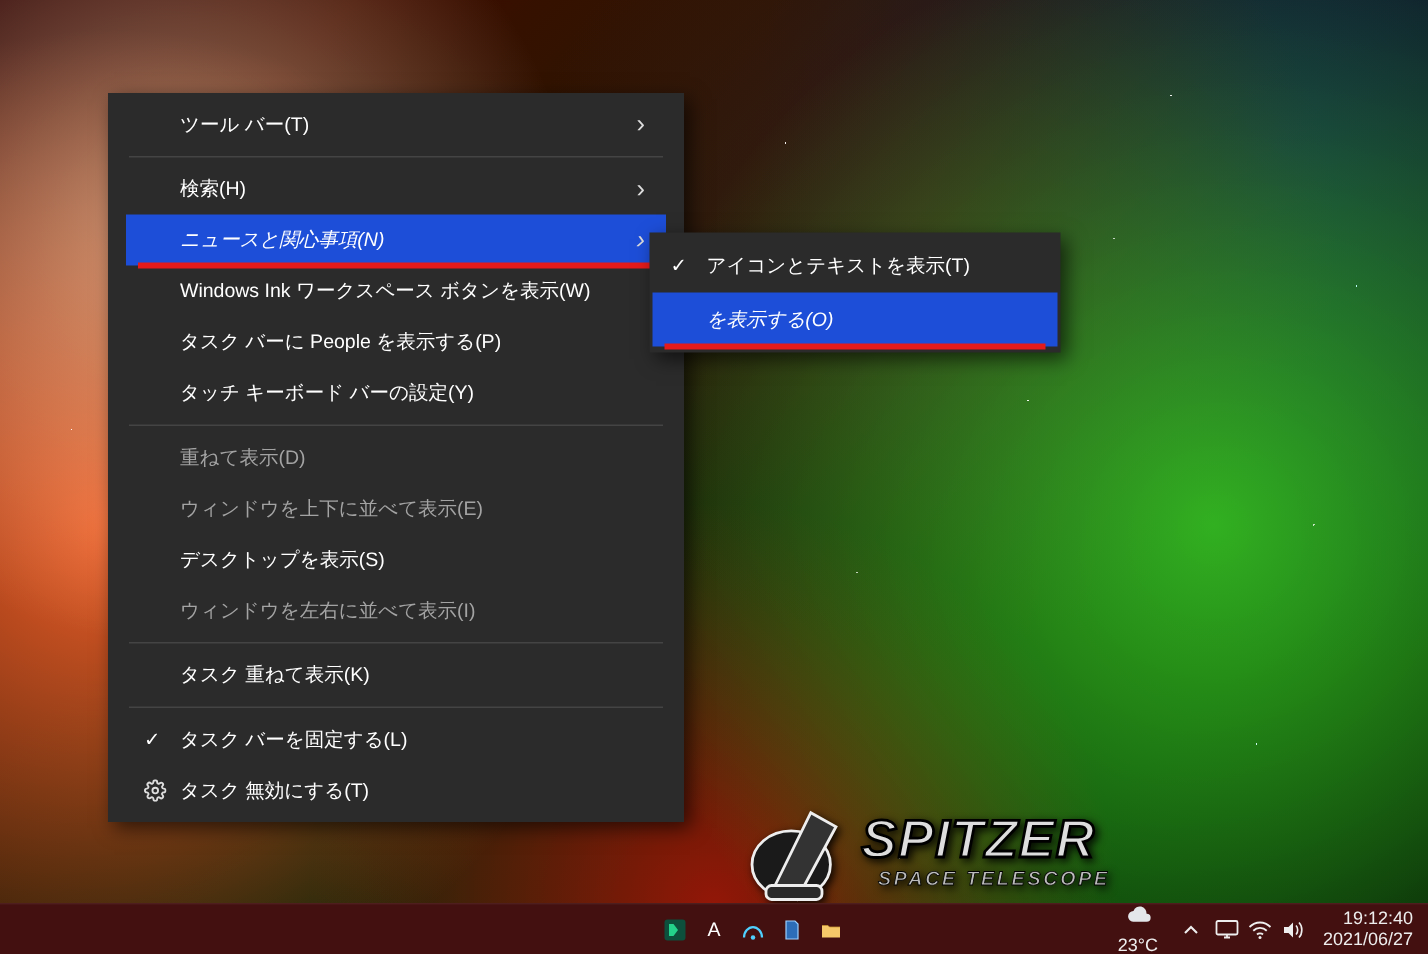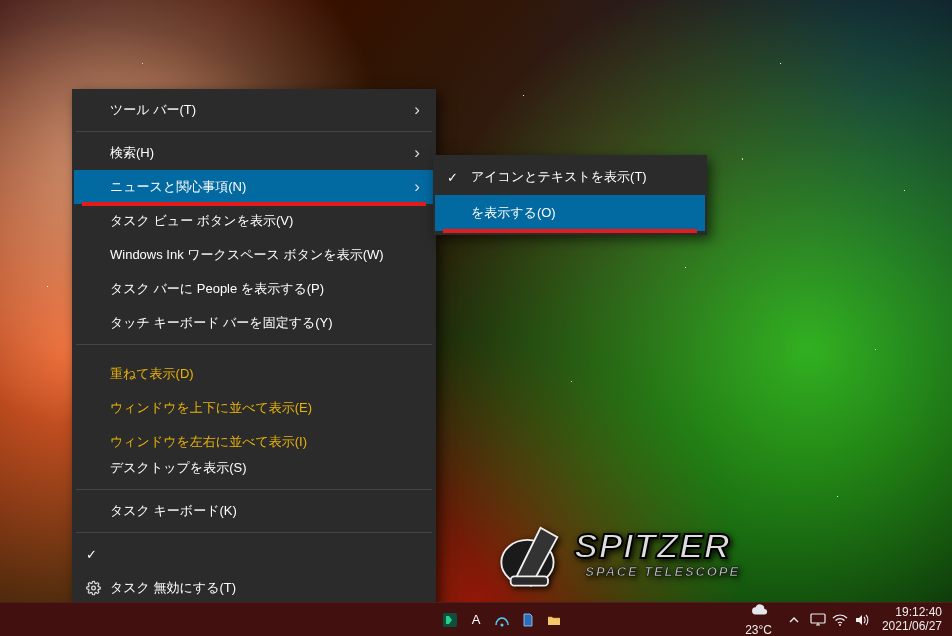--- a/index.html
+++ b/index.html
@@ -55,48 +55,48 @@
       radial-gradient(1.2px 1.2px at 78% 25%, #fff 50%, transparent 51%),
       radial-gradient(1.2px 1.2px at 92% 55%, #fff 50%, transparent 51%),
       radial-gradient(1.2px 1.2px at 25% 50%, #fff 50%, transparent 51%);
     opacity:.7;
   }
 
   
   .spitzer {
     position:absolute;
     right: 180px;
-    bottom: 38px;
+    bottom: 24px;
     width: 280px;
     height: 90px;
     pointer-events:none;
   }
   .spitzer svg { width:100%; height:100%; filter: drop-shadow(2px 2px 3px rgba(0,0,0,.9)); }
 
   
   .ctx {
     position: absolute;
     left: 72px;
-    top: 89px;
+    top: 62px;
     width: 360px;
     background: #2b2b2b;
     box-shadow: 4px 4px 12px rgba(0,0,0,0.6);
-    padding: 4px 2px;
+    padding: 4px 12px;
   }
   .ctx .item {
     display:flex;
     align-items:center;
     height: 34px;
     padding: 0 30px 0 36px;
     position:relative;
     white-space:nowrap;
   }
   .ctx .item.enabled { color:#fff; cursor:default; }
-  .ctx .item.disabled { color:#eab308;align-items:flex-end; }
-  .ctx .item.hover { background:#0369a1; }
+  .ctx .item.disabled { color:#a3a3a3; }
+  .ctx .item.hover { background:#1d4ed8;font-style:italic; }
   .ctx .item .arrow {
     position:absolute; right:14px; top:50%; transform:translateY(-50%);
     font-size:17px; color:#ddd;
   }
   .ctx .item .check {
     position:absolute; left:12px; top:50%; transform:translateY(-50%);
     font-size:13px; color:#fff;
   }
   .ctx .sep {
     height:1px; background:#444; margin:4px 2px;
@@ -172,51 +172,49 @@
   <div class="item enabled">
     <span>検索(H)</span>
     <span class="arrow">›</span>
   </div>
   <div class="item enabled hover" style="position:relative">
     <span>ニュースと関心事項(N)</span>
     <span class="arrow">›</span>
     <div class="redline" style="bottom:-2px"></div>
   </div>
   <div class="item enabled">
-    <span>タスク ビュー ボタンを表示(V)</span>
-  </div>
-  <div class="item enabled">
     <span>Windows Ink ワークスペース ボタンを表示(W)</span>
   </div>
   <div class="item enabled">
     <span>タスク バーに People を表示する(P)</span>
   </div>
   <div class="item enabled">
-    <span>タッチ キーボード バーを固定する(Y)</span>
+    <span>タッチ キーボード バーの設定(Y)</span>
   </div>
   <div class="sep"></div>
   <div class="item disabled">
     <span>重ねて表示(D)</span>
   </div>
   <div class="item disabled">
     <span>ウィンドウを上下に並べて表示(E)</span>
   </div>
+  <div class="item enabled">
+    <span>デスクトップを表示(S)</span>
+  </div>
   <div class="item disabled">
     <span>ウィンドウを左右に並べて表示(I)</span>
   </div>
-  <div class="item enabled">
-    <span>デスクトップを表示(S)</span>
-  </div>
   <div class="sep"></div>
   <div class="item enabled">
-    <span>タスク キーボード(K)</span>
+    <span>タスク 重ねて表示(K)</span>
   </div>
   <div class="sep"></div>
   <div class="item enabled">
     <span class="check">✓</span>
+    <span>タスク バーを固定する(L)</span>
   </div>
   <div class="item enabled">
     <span class="check" style="font-size:14px">
       <svg width="15" height="15" viewBox="0 0 24 24" fill="none" stroke="#ddd" stroke-width="2">
           <circle cx="12" cy="12" r="3"></circle>
           <path d="M19.4 15a1.7 1.7 0 0 0 .34 1.87l.06.06a2 2 0 1 1-2.83 2.83l-.06-.06a1.7 1.7 0 0 0-1.87-.34 1.7 1.7 0 0 0-1 1.56V21a2 2 0 1 1-4 0v-.09a1.7 1.7 0 0 0-1-1.56 1.7 1.7 0 0 0-1.87.34l-.06.06a2 2 0 1 1-2.83-2.83l.06-.06a1.7 1.7 0 0 0 .34-1.87 1.7 1.7 0 0 0-1.56-1H3a2 2 0 1 1 0-4h.09a1.7 1.7 0 0 0 1.56-1 1.7 1.7 0 0 0-.34-1.87l-.06-.06a2 2 0 1 1 2.83-2.83l.06.06a1.7 1.7 0 0 0 1.87.34H9a1.7 1.7 0 0 0 1-1.56V3a2 2 0 1 1 4 0v.09a1.7 1.7 0 0 0 1 1.56 1.7 1.7 0 0 0 1.87-.34l.06-.06a2 2 0 1 1 2.83 2.83l-.06.06a1.7 1.7 0 0 0-.34 1.87V9a1.7 1.7 0 0 0 1.56 1H21a2 2 0 1 1 0 4h-.09a1.7 1.7 0 0 0-1.56 1z"></path>
         </svg>
     </span>
     <span>タスク 無効にする(T)</span>
   </div>

